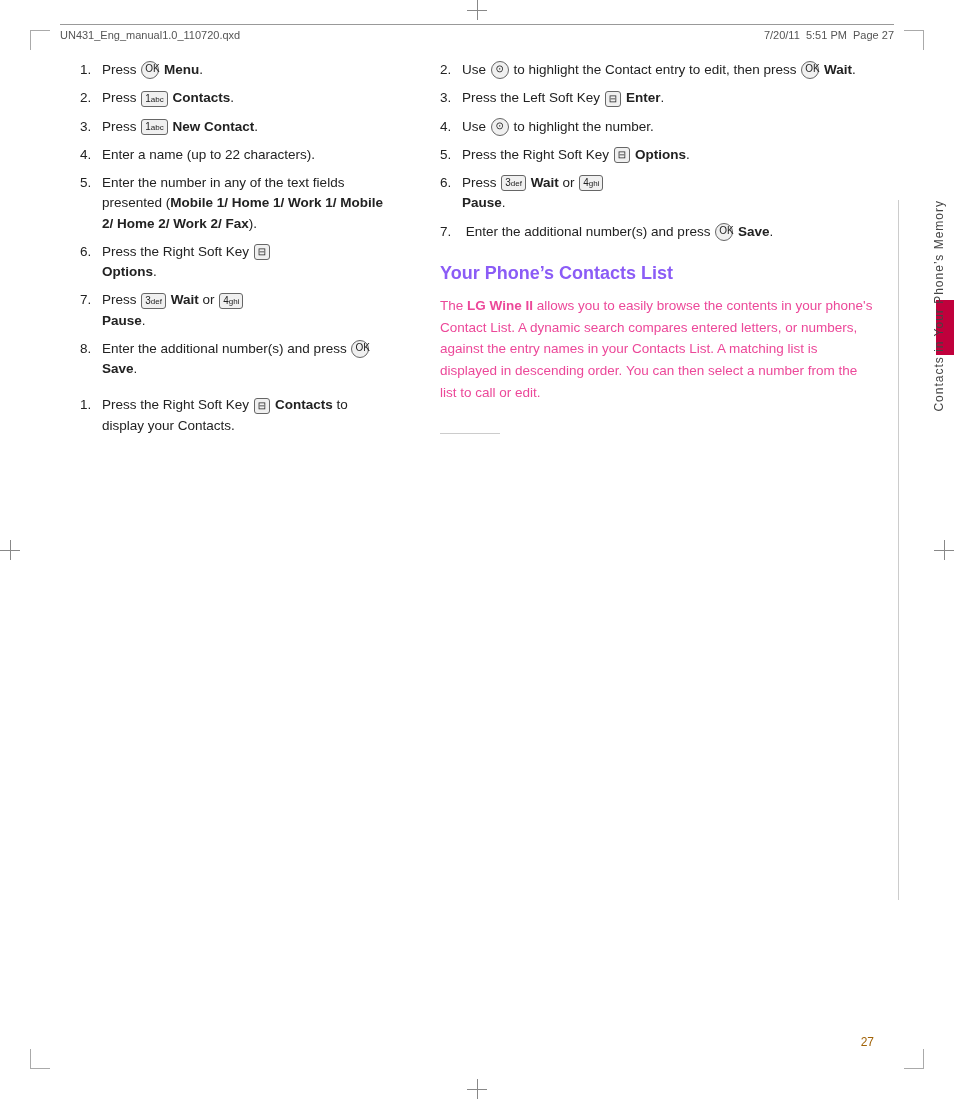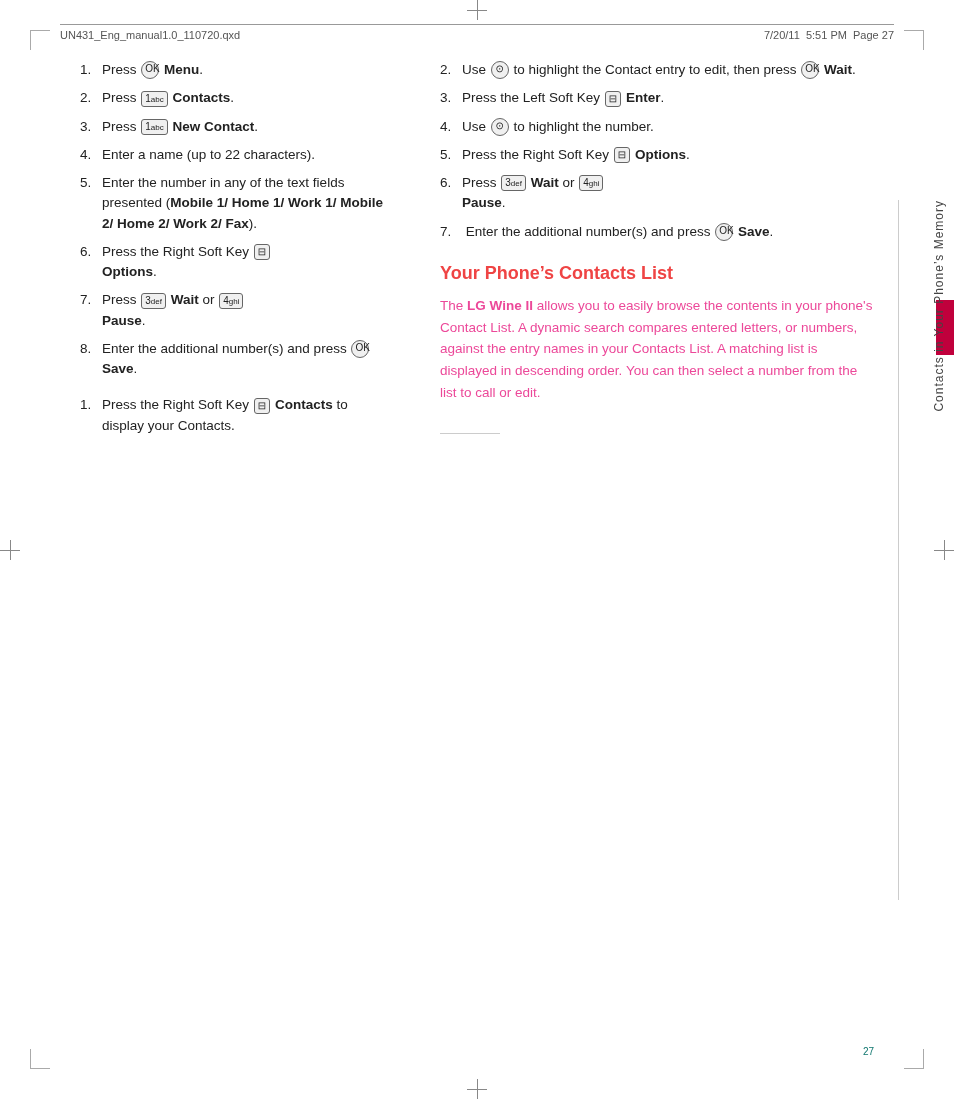--- a/index.html
+++ b/index.html
@@ -250,31 +250,31 @@
       top: 200px;
       right: 0;
       width: 18px;
       height: 55px;
       background: #c0003c;
     }
 
     
     .page-number {
       position: absolute;
-      bottom: 42px;
+      bottom: 50px;
       right: 80px;
-      font-size: 10px;
-      color: #0f766e;
+      font-size: 12px;
+      color: #a16207;
     }
 
     
     .contacts-heading {
       font-size: 18px;
       font-weight: bold;
-      color: #ef4444;
+      color: #8b5cf6;
       margin-bottom: 10px;
       margin-top: 16px;
       line-height: 1.3;
     }
 
     
     .body-text {
       font-size: 13.5px;
       line-height: 1.6;
       color: #ec4899;

